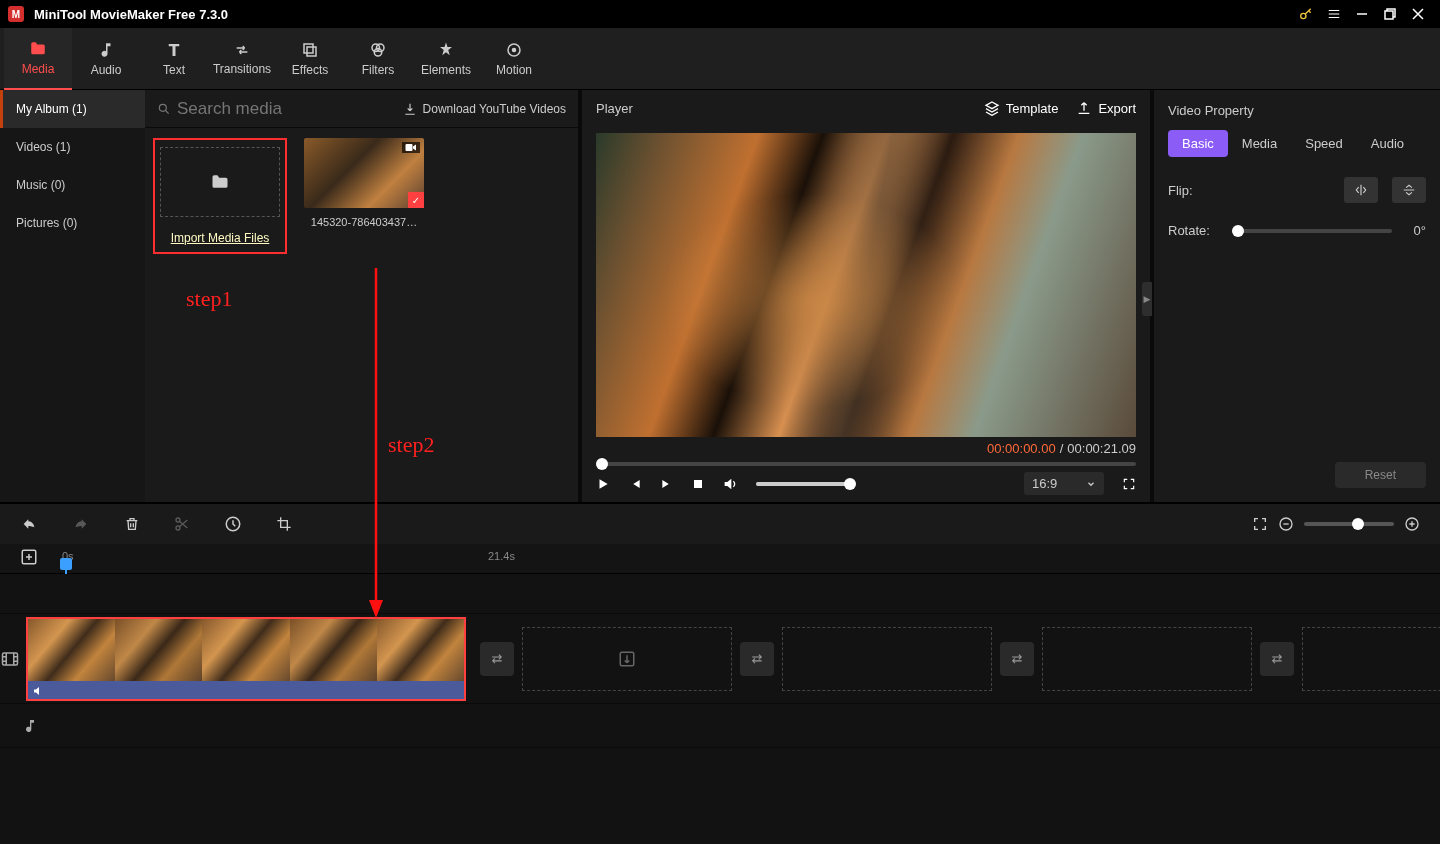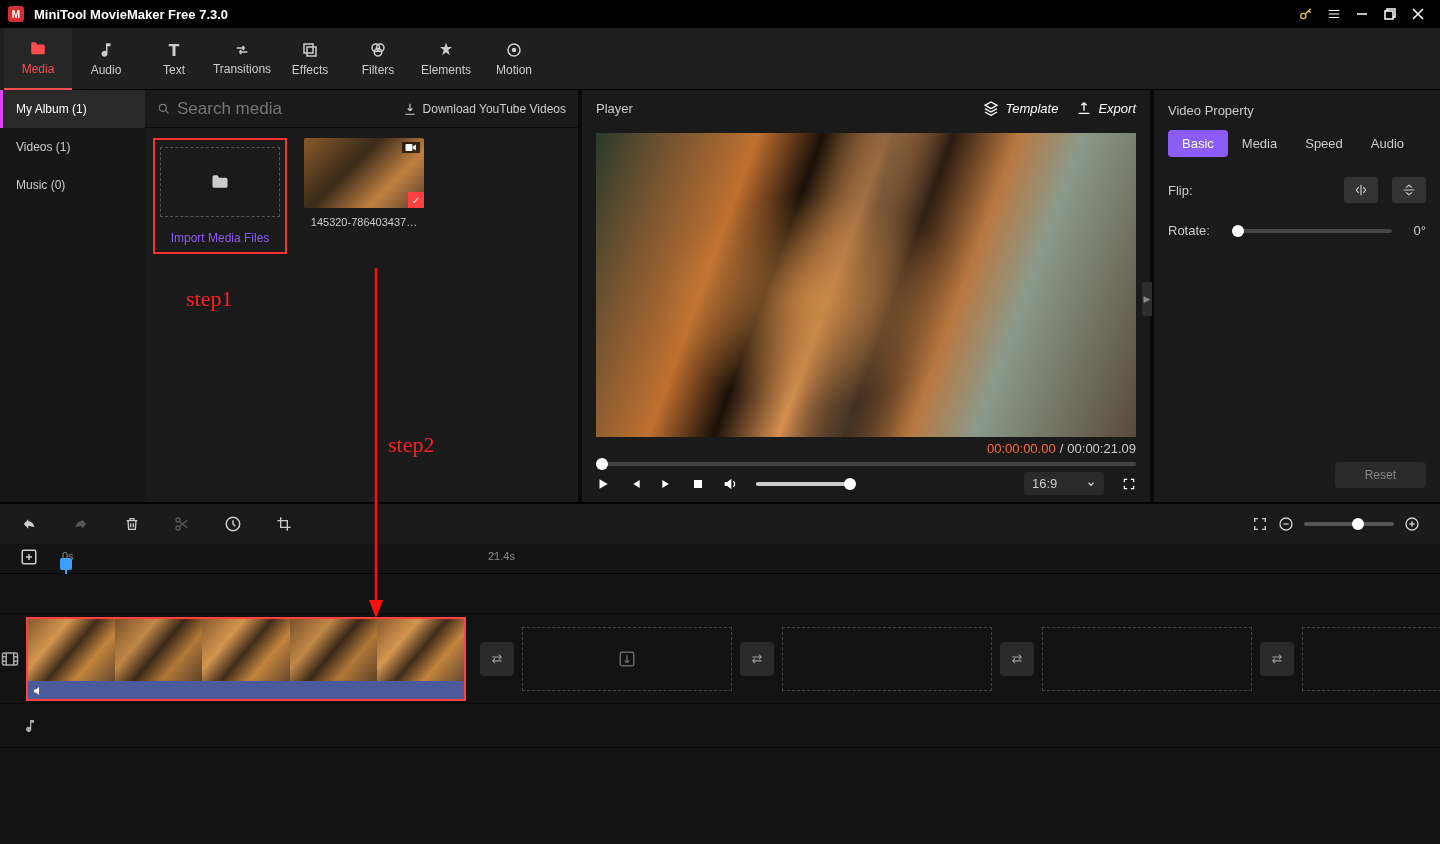--- a/index.html
+++ b/index.html
@@ -18,42 +18,42 @@
 .maintab.active { color: #ff4d4d; border-bottom: 2px solid #ff4d4d; background:#262626;}
 .maintab .ic { font-size: 18px; }
 
 
 .middle { display: flex; height: 412px; }
 
 
 .leftpanel { width: 578px; background: #1a1a1a; display: flex; flex-direction: column; }
 .album-side { width: 145px; background: #161616; display: flex; flex-direction: column; }
 .album-item { height: 38px; display: flex; align-items: center; padding: 0 16px; color: #ccc; cursor: pointer; font-size: 12px; }
-.album-item.active { background: #2a2a2a; color: #fff; border-left: 3px solid #d946ef; padding-left: 13px; align-items: center; }
+.album-item.active { background: #2a2a2a; color: #fff; border-left: 3px solid #c2410c; padding-left: 13px; align-items: center; }
 
 .mediabar { height: 38px; display: flex; align-items: center; padding: 0 12px; gap: 8px; border-bottom:1px solid #0a0a0a;}
 .mediabar .search { flex: 1; display: flex; align-items: center; gap: 6px; color: #777; }
 .mediabar .search input { background: transparent; border: none; color: #ccc; outline: none; width: 140px; font-size:17px;}
 .mediabar .dl { display: flex; align-items: center; gap: 6px; color: #ccc; cursor: pointer; font-size: 12px; }
 
 .media-grid { flex: 1; padding: 10px 8px; display: flex; gap: 10px; align-items: flex-start; position: relative; }
 .media-item { width: 134px; display: flex; flex-direction: column; align-items: center; gap: 8px; }
 .import-box { width: 134px; height: 116px; border: 2px solid #ff2d2d; padding: 4px; display:flex;flex-direction:column;align-items:center;justify-content:center;gap:14px;}
 .import-dash { width: 120px; height: 70px; border: 1px dashed #555; display: flex; align-items: center; justify-content: center; font-size: 22px; color: #ccc; }
-.import-label { color: #8b5cf6; font-size: 12px; }
+.import-label { color: #fef9c3; font-size: 12px; text-decoration: underline; }
 .thumb { width: 120px; height: 70px; background: linear-gradient(135deg,#8a5a2a 0%,#3a2a1a 40%,#c08040 70%,#5a4030 100%); position: relative; border-radius:2px;}
 .thumb .cam { position: absolute; top: 4px; right: 4px; background: #000a; padding: 1px 3px; font-size: 10px; color:#fff;}
 .thumb .chk { position: absolute; bottom: 0; right: 0; width: 16px; height: 16px; background: #ff4040; color: #fff; display: flex; align-items: center; justify-content: center; font-size: 10px; }
 .thumb-label { color: #ccc; font-size: 11px; width:120px; overflow:hidden; white-space:nowrap; text-overflow:ellipsis; text-align:center;}
 
 
 .player { width: 568px; background: #1a1a1a; margin-left: 4px; display: flex; flex-direction: column; }
 .player-head { height: 40px; display: flex; align-items: center; padding: 0 14px; justify-content: center; }
 .player-head .ptitle { flex: 1; color: #ccc; font-size:13px;}
-.player-head .pbtn { display: flex; align-items: center; gap: 6px; color: #fff; cursor: pointer; margin-left: 18px; font-size:13px;font-style:italic;}
+.player-head .pbtn { display: flex; align-items: center; gap: 6px; color: #fff; cursor: pointer; margin-left: 18px; font-size:13px;}
 .viewport { flex: 1; display: flex; align-items: center; justify-content: center; padding: 6px 10px 0 10px; position:relative;}
 .video-canvas { width: 540px; height: 304px; background: linear-gradient(110deg,#2a3a2a 0%,#6a5030 10%,#c07030 25%,#1a1008 35%,#d89050 45%,#2a1a10 55%,#b87840 65%,#8a9a8a 75%,#5a4a3a 100%); position:relative; overflow:hidden;}
 .video-canvas::before { content:''; position:absolute; inset:0; background: radial-gradient(ellipse 40% 50% at 40% 55%, rgba(210,140,70,0.7), transparent 70%), linear-gradient(100deg, transparent 40%, rgba(90,70,50,0.6) 50%, transparent 60%);}
 .panel-expand { position:absolute; right:-2px; top:50%; width:10px; height:34px; background:#2e2e2e; display:flex;align-items:center;justify-content:center;color:#888;font-size:9px;cursor:pointer;border-radius:3px 0 0 3px;}
 .seek-row { padding: 6px 14px 0 14px; }
 .seekbar { height: 4px; background: #444; position: relative; border-radius:2px;}
 .seekdot { position: absolute; left: 0; top: -4px; width: 12px; height: 12px; background: #fff; border-radius: 50%; }
 .time-row { display: flex; justify-content: flex-end; padding: 4px 14px 0 14px; gap: 4px; font-size: 13px; }
 .time-cur { color: #ff6a3a; }
 .time-dur { color: #ccc; }
@@ -228,20 +228,23 @@
       <div class="album-side">
         <div class="album-item active">
             <span>My Album (1)</span>
           </div>
         <div class="album-item">
             <span>Videos (1)</span>
           </div>
         <div class="album-item">
             <span>Music (0)</span>
           </div>
+        <div class="album-item">
+            <span>Pictures (0)</span>
+          </div>
       </div>
       <div style="flex:1;display:flex;flex-direction:column;">
         <div class="mediabar">
           <div class="search">
             <svg width="14" height="14" viewBox="0 0 24 24" fill="none" stroke="#777" stroke-width="2">
                 <circle cx="10" cy="10" r="6"></circle>
                 <path d="M20 20l-5-5"></path>
               </svg>
             <input placeholder="Search media" style="">
           </div>

